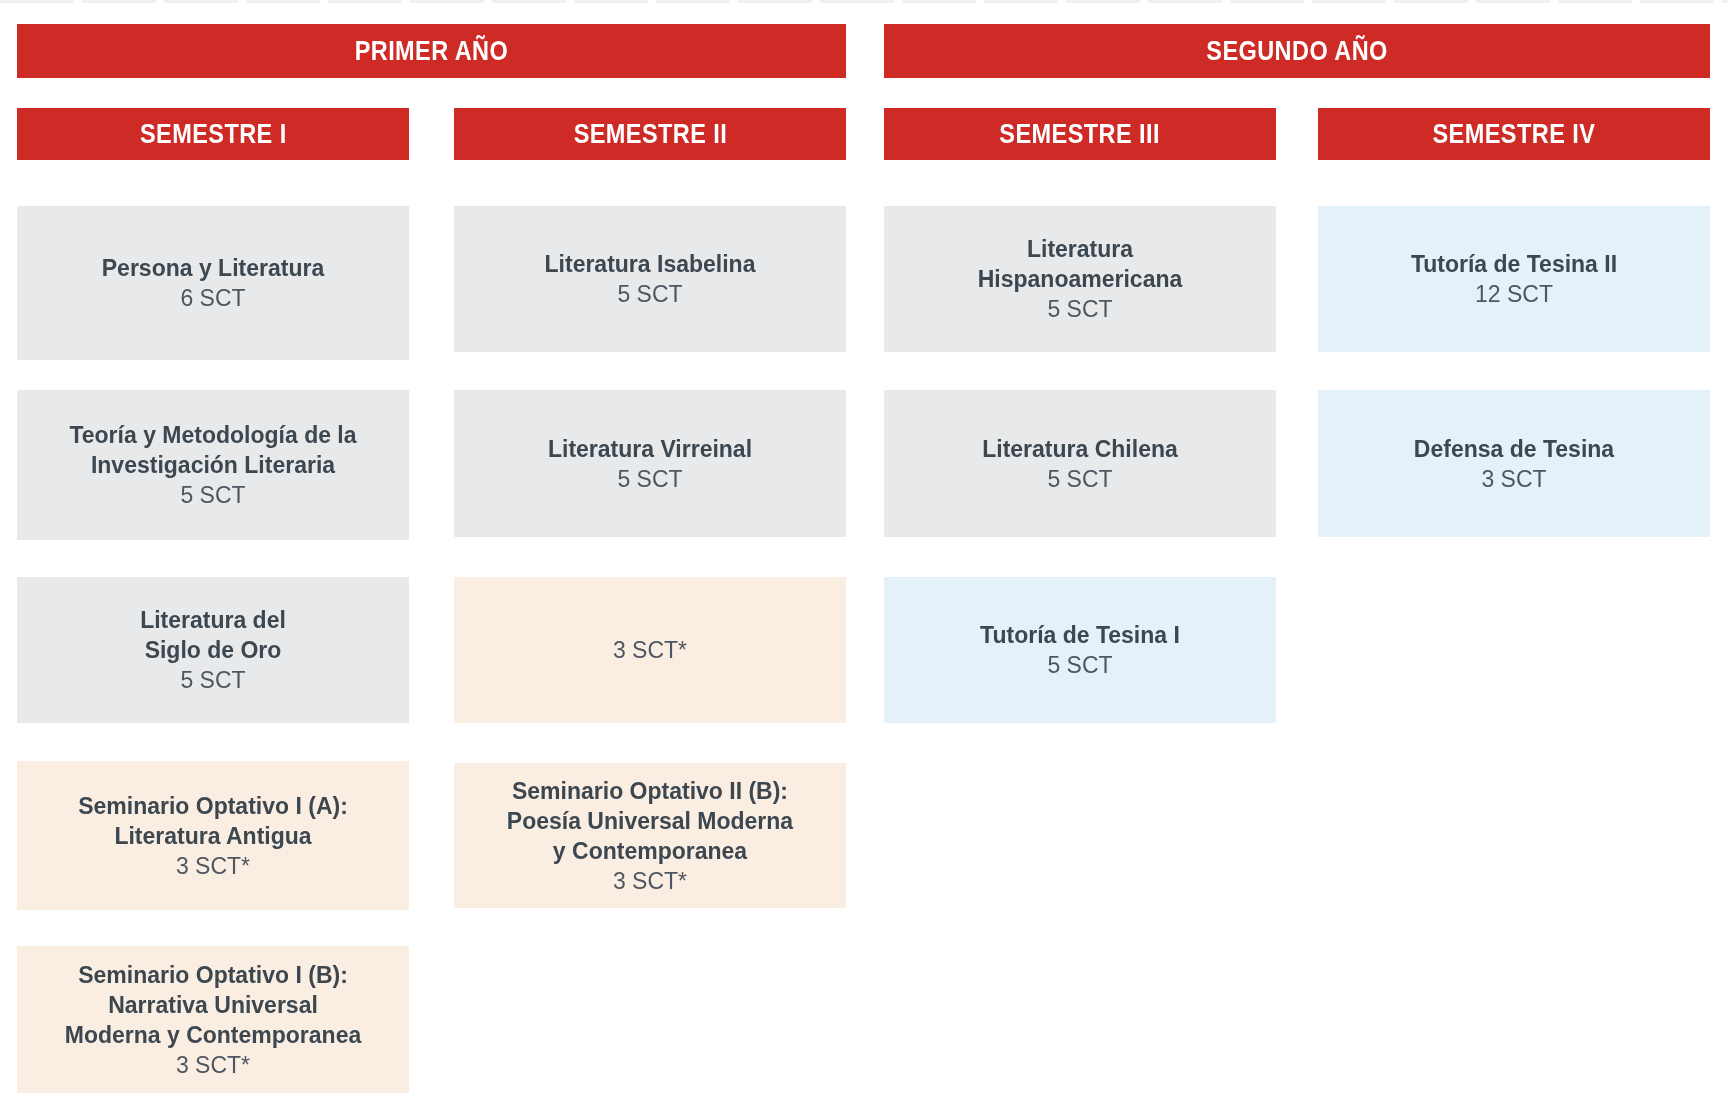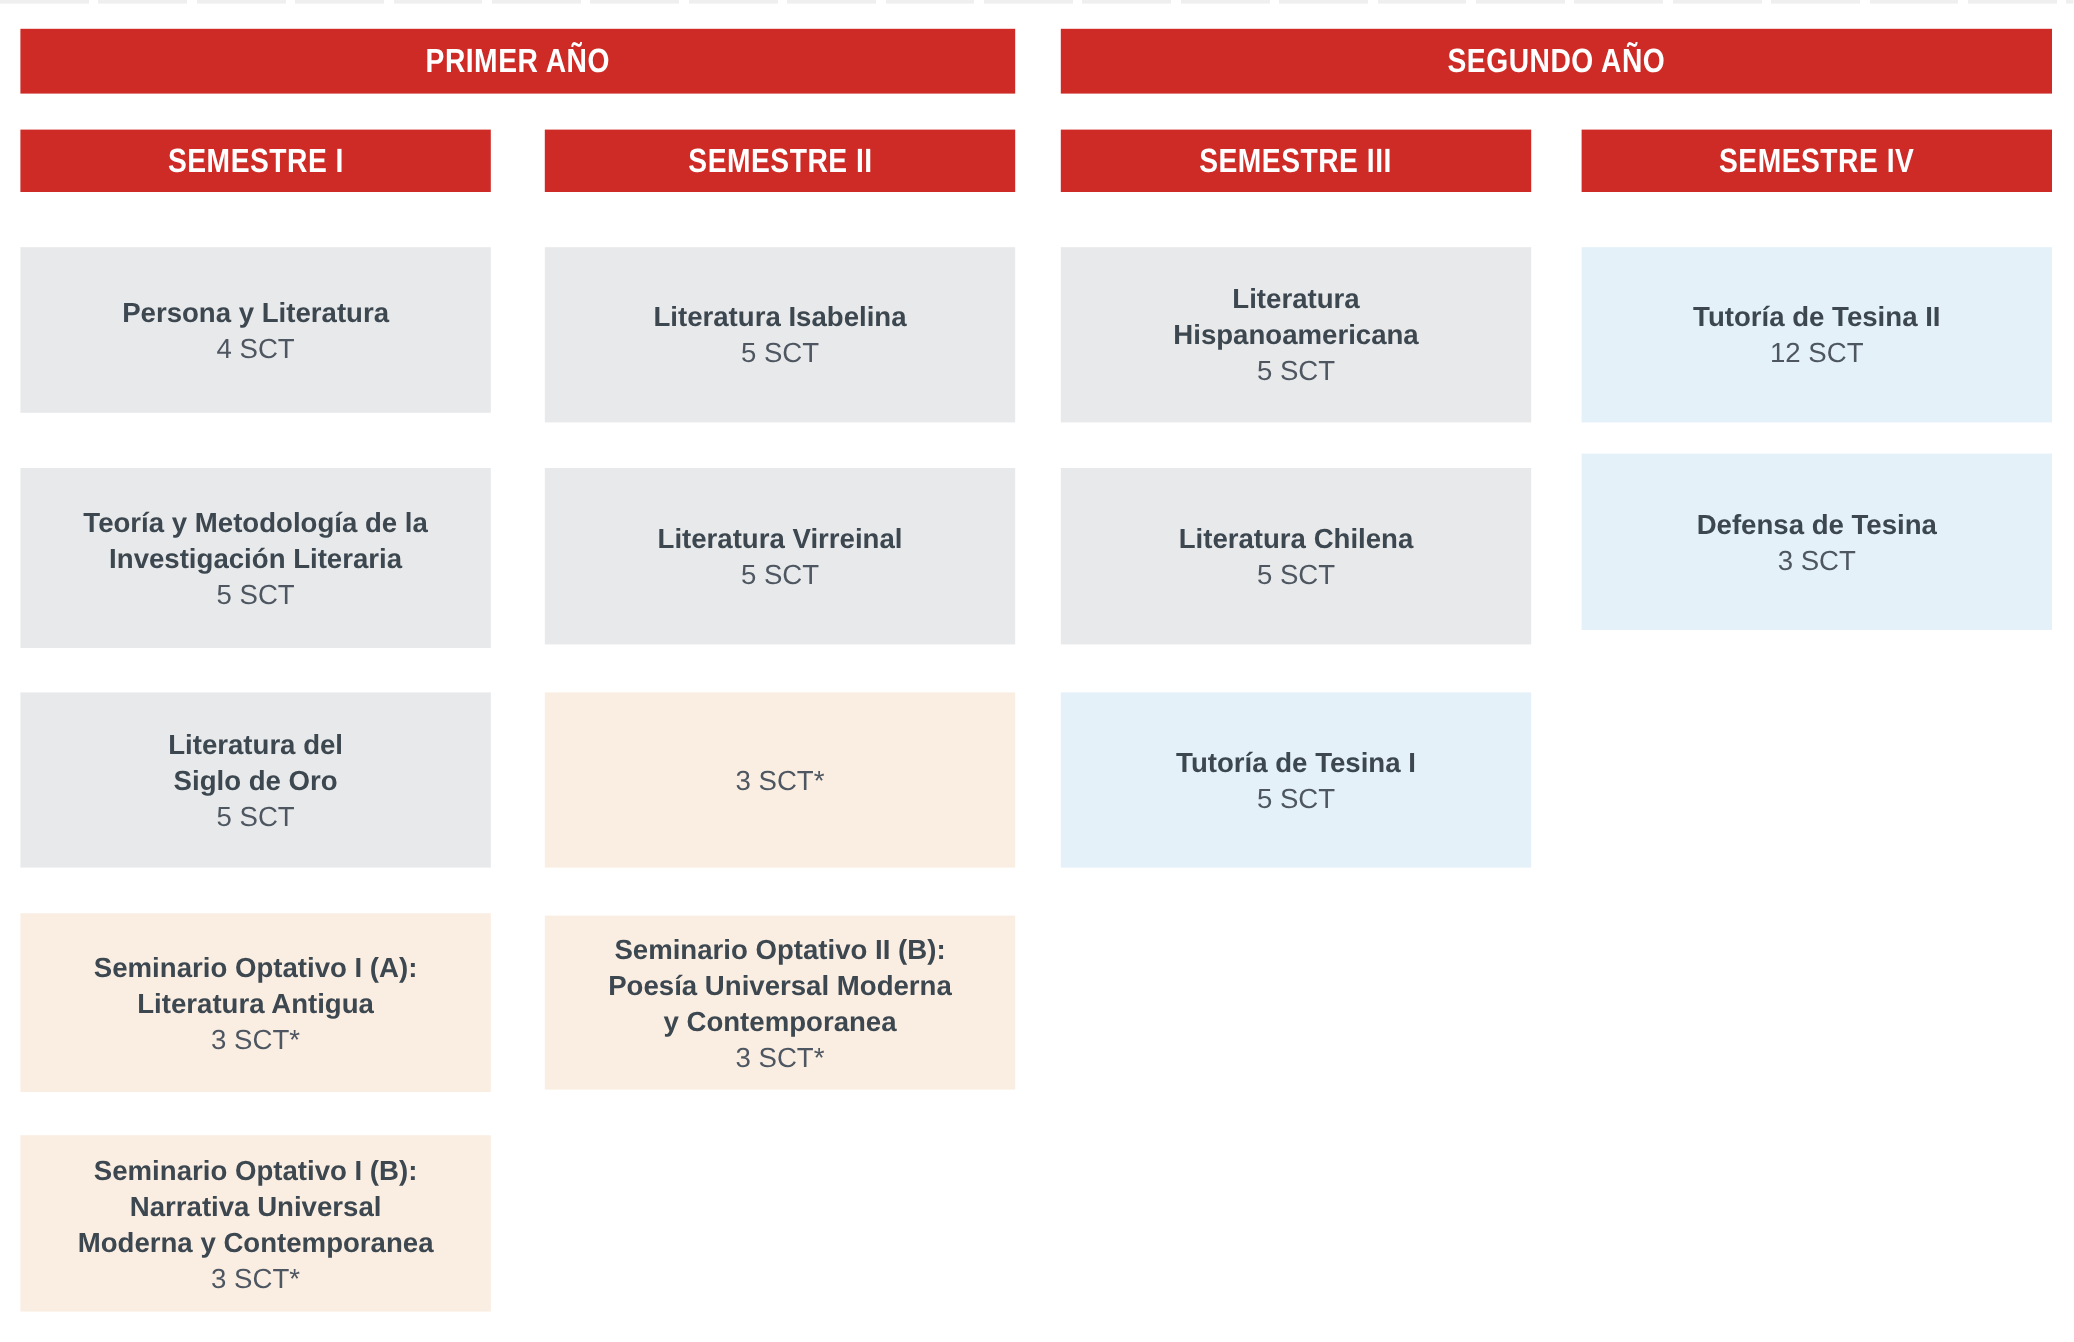--- a/index.html
+++ b/index.html
@@ -66,23 +66,23 @@
 <div class="sem-header" style="left:454px;">
   <span>SEMESTRE II</span>
 </div>
 <div class="sem-header" style="left:884px;">
   <span>SEMESTRE III</span>
 </div>
 <div class="sem-header" style="left:1318px;">
   <span>SEMESTRE IV</span>
 </div>
 
-<div class="card core" style="left:17px;top:206px;height:138px;">
+<div class="card core" style="left:17px;top:206px;height:154px;">
   <div class="title">Persona y Literatura</div>
-  <div class="credits">4 SCT</div>
+  <div class="credits">6 SCT</div>
 </div>
 <div class="card core" style="left:17px;top:390px;height:150px;">
   <div class="title">Teoría y Metodología de la
 Investigación Literaria</div>
   <div class="credits">5 SCT</div>
 </div>
 <div class="card core" style="left:17px;top:577px;height:146px;">
   <div class="title">Literatura del
 Siglo de Oro</div>
   <div class="credits">5 SCT</div>
@@ -128,16 +128,16 @@
 </div>
 <div class="card thesis" style="left:884px;top:577px;height:146px;">
   <div class="title">Tutoría de Tesina I</div>
   <div class="credits">5 SCT</div>
 </div>
 
 <div class="card thesis" style="left:1318px;top:206px;height:146px;">
   <div class="title">Tutoría de Tesina II</div>
   <div class="credits">12 SCT</div>
 </div>
-<div class="card thesis" style="left:1318px;top:378px;height:147px;">
+<div class="card thesis" style="left:1318px;top:390px;height:147px;">
   <div class="title">Defensa de Tesina</div>
   <div class="credits">3 SCT</div>
 </div>
 
 </body></html>

